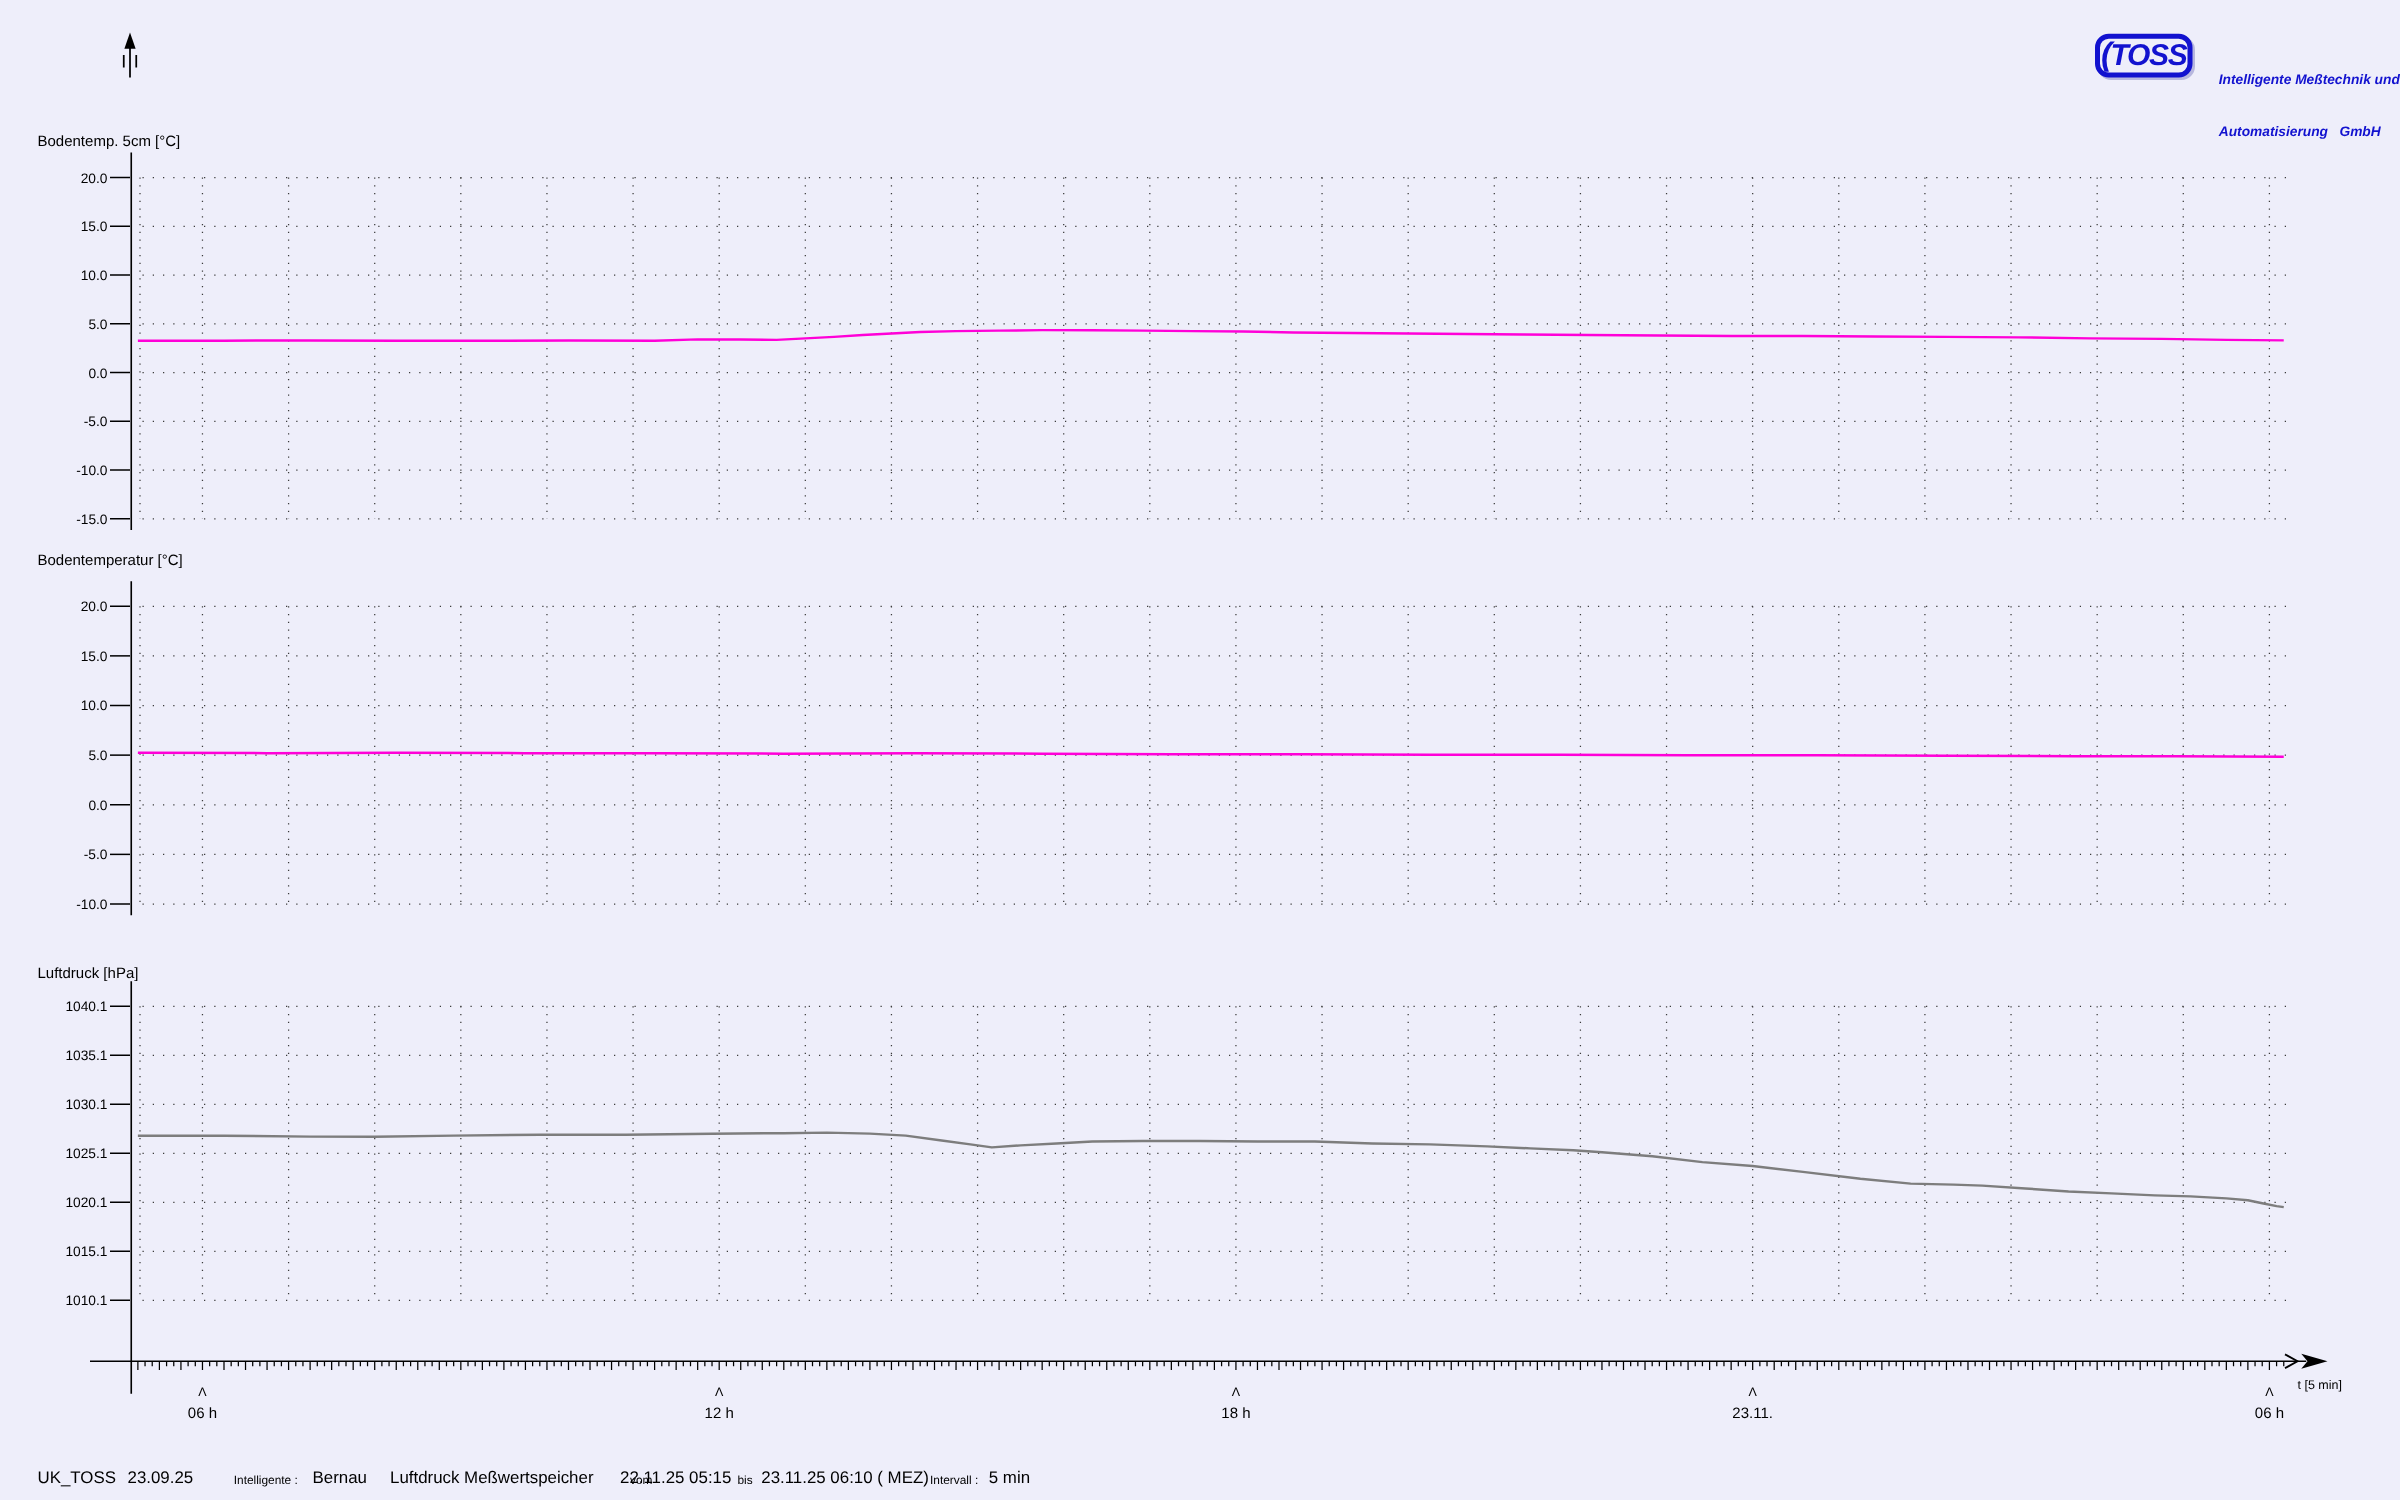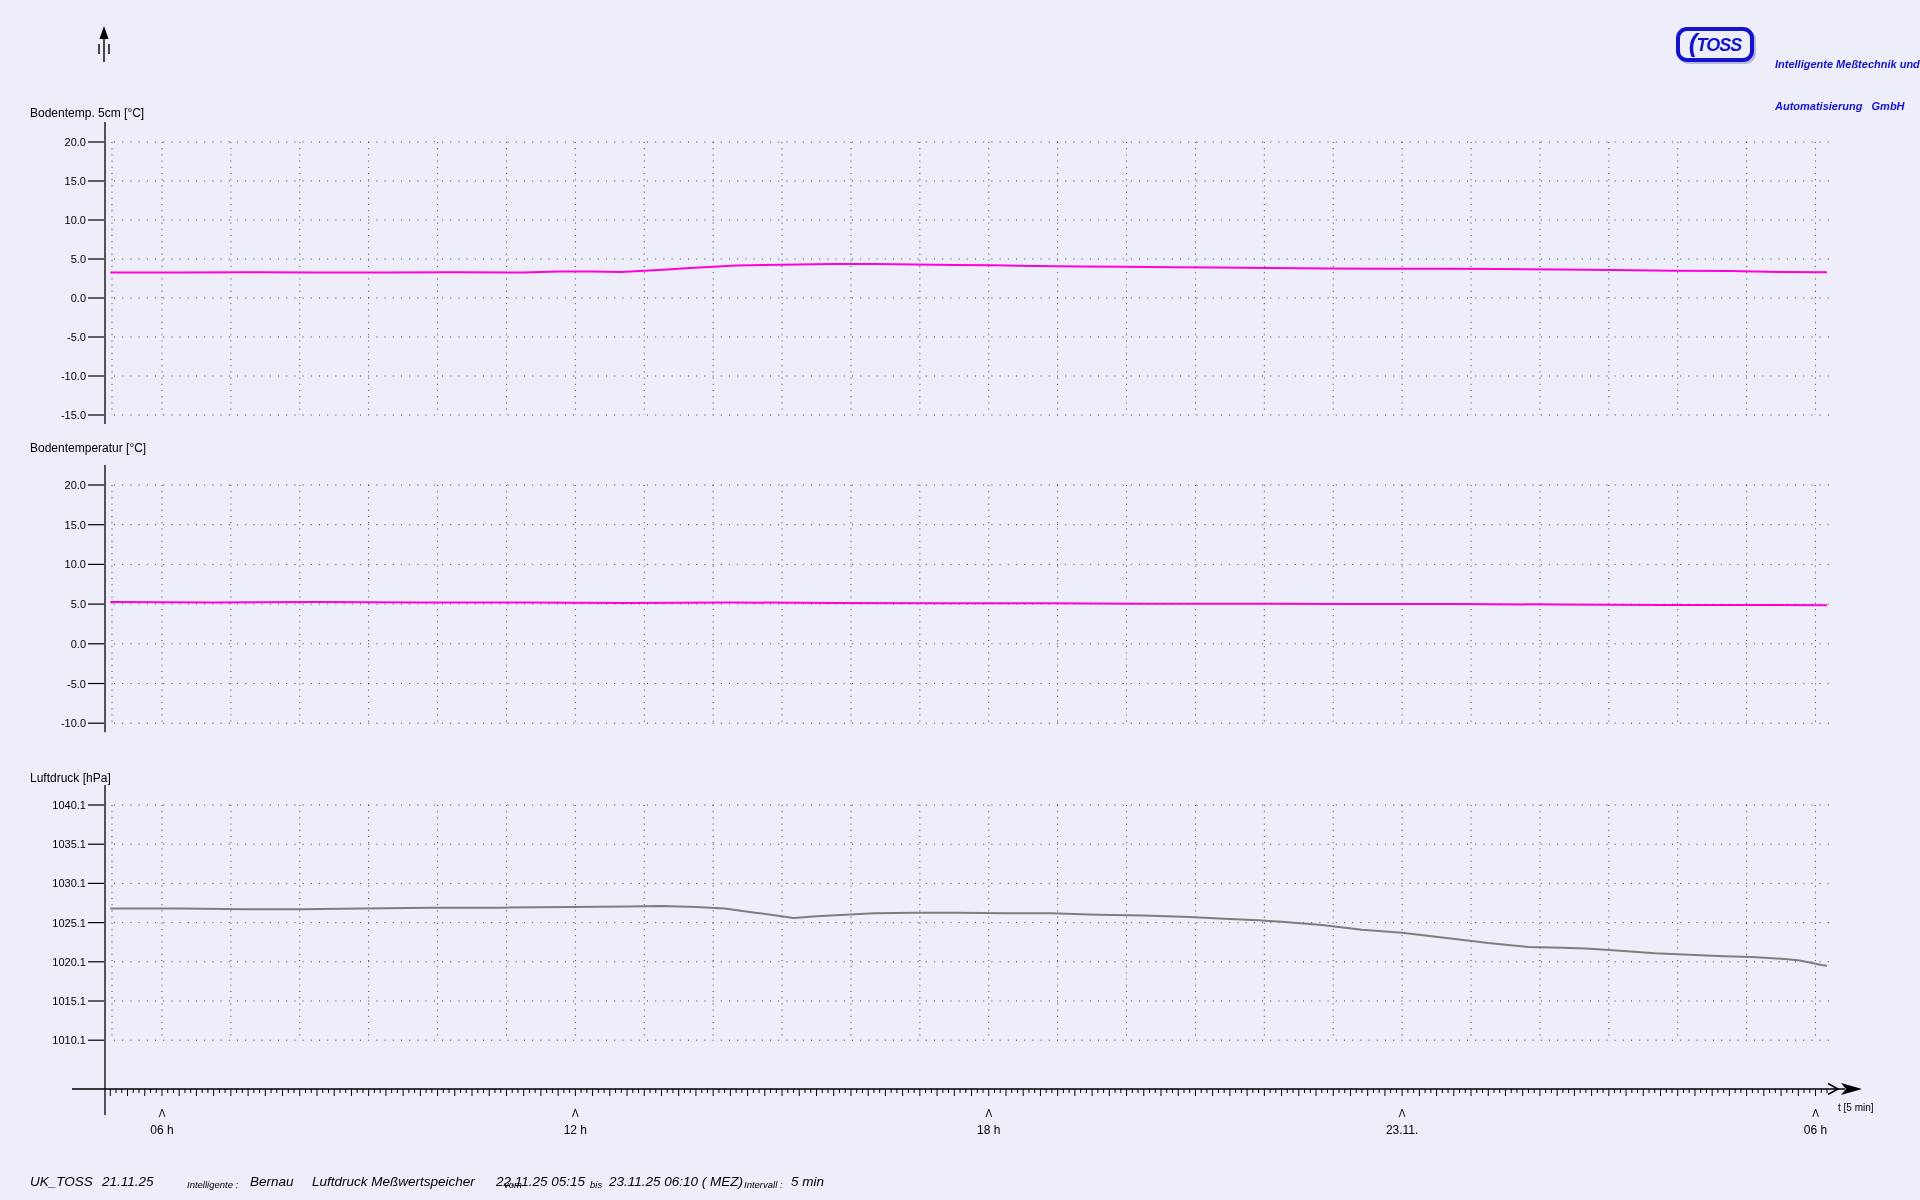--- a/index.html
+++ b/index.html
@@ -7,25 +7,25 @@
           font-family:"Liberation Sans",sans-serif;color:#000;}
   #chart-svg{position:absolute;left:0;top:0;}
   #chart-svg text{font-family:"Liberation Sans",sans-serif;fill:#000;}
   
   .logo{position:absolute;left:1676px;top:27px;display:flex;align-items:flex-start;}
   .logo-box{width:70px;height:27px;border:4px solid #1212cf;border-radius:11px;position:relative;
             display:flex;align-items:center;justify-content:center;background:#eeeefa;
             box-shadow:2px 2px 0 rgba(80,80,170,.35);}
   .logo-paren,.logo-text{font-style:italic;font-weight:bold;color:#1212cf;line-height:1;}
   .logo-paren{font-size:26px;margin-top:-3px;margin-right:-1px;}
-  .logo-text{font-size:18px;letter-spacing:-1px;}
+  .logo-text{font-size:24px;letter-spacing:-1px;}
   .logo-tag{margin-left:21px;margin-top:2px;font-size:11px;font-weight:bold;font-style:italic;
             color:#1212cf;line-height:14px;white-space:pre;}
   
-  .footer{position:absolute;left:0;top:1170px;width:1812px;height:30px;font-style:italic;}
+  .footer{position:absolute;left:0;top:1170px;width:1812px;height:30px;}
   .footer span{position:absolute;white-space:pre;}
   .f-big{top:4px;font-size:13.5px;}
   .f-small{top:9px;font-size:9.5px;}
   .f-app{left:30px;}   .f-date{left:102px;}
   .f-stl{left:187px;}  .f-st{left:250px;text-align:right;}
   .f-dev{left:312px;}
   .f-voml{left:504px;} .f-vom{left:496px;}
   .f-bisl{left:590px;} .f-bis{left:609px;}
   .f-intl{left:744px;} .f-int{left:791px;}
 </style>
@@ -523,21 +523,21 @@
       <span class="logo-text">TOSS</span>
     </div>
     <div class="logo-tag">
       <div>Intelligente Meßtechnik und</div>
       <div>Automatisierung   GmbH</div>
     </div>
   </div>
 
   <div class="footer">
     <span class="f-big f-app">UK_TOSS</span>
-    <span class="f-big f-date">21.11.25</span>
+    <span class="f-big f-date">23.09.25</span>
     <span class="f-small f-stl">Intelligente :</span>
     <span class="f-big f-st">Bernau</span>
     <span class="f-big f-dev">Luftdruck Meßwertspeicher</span>
     <span class="f-small f-voml">vom</span>
     <span class="f-big f-vom">22.11.25 05:15</span>
     <span class="f-small f-bisl">bis</span>
     <span class="f-big f-bis">23.11.25 06:10 ( MEZ)</span>
     <span class="f-small f-intl">Intervall :</span>
     <span class="f-big f-int">5 min</span>
   </div>

